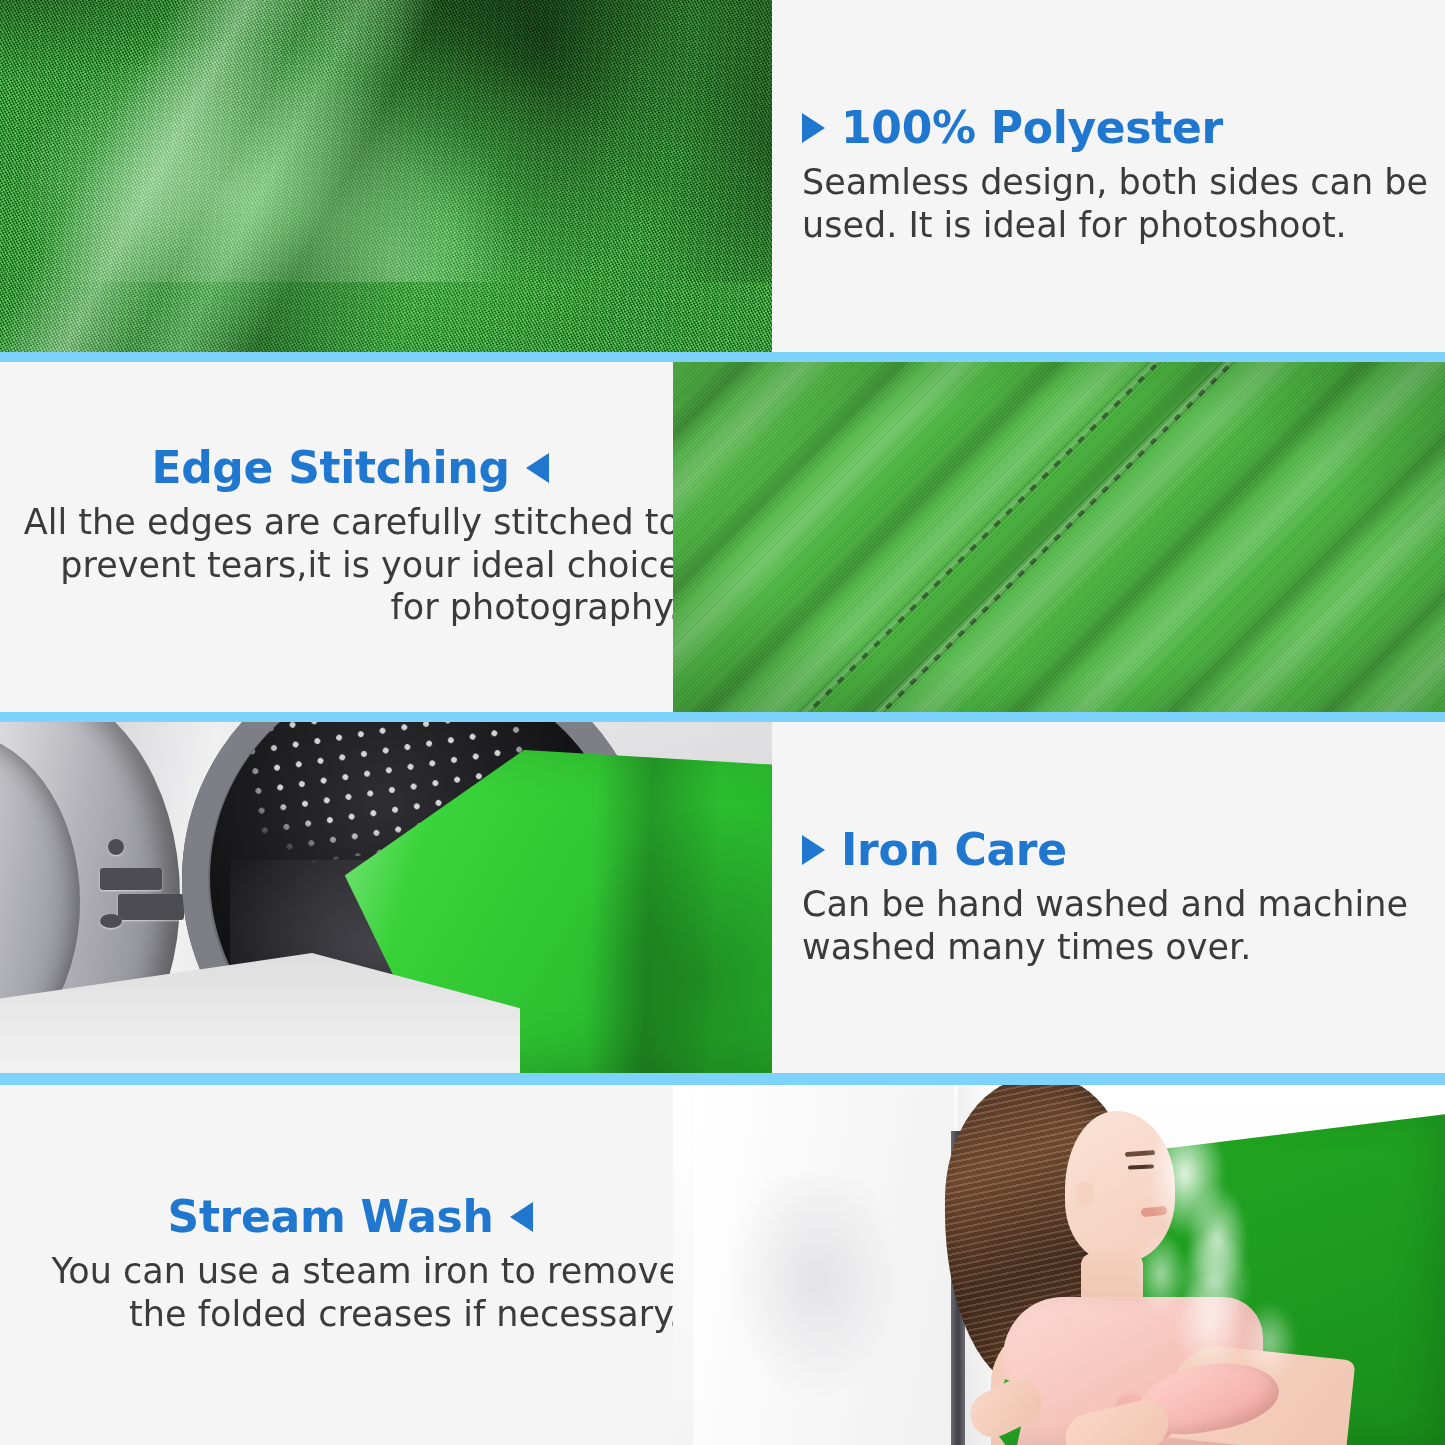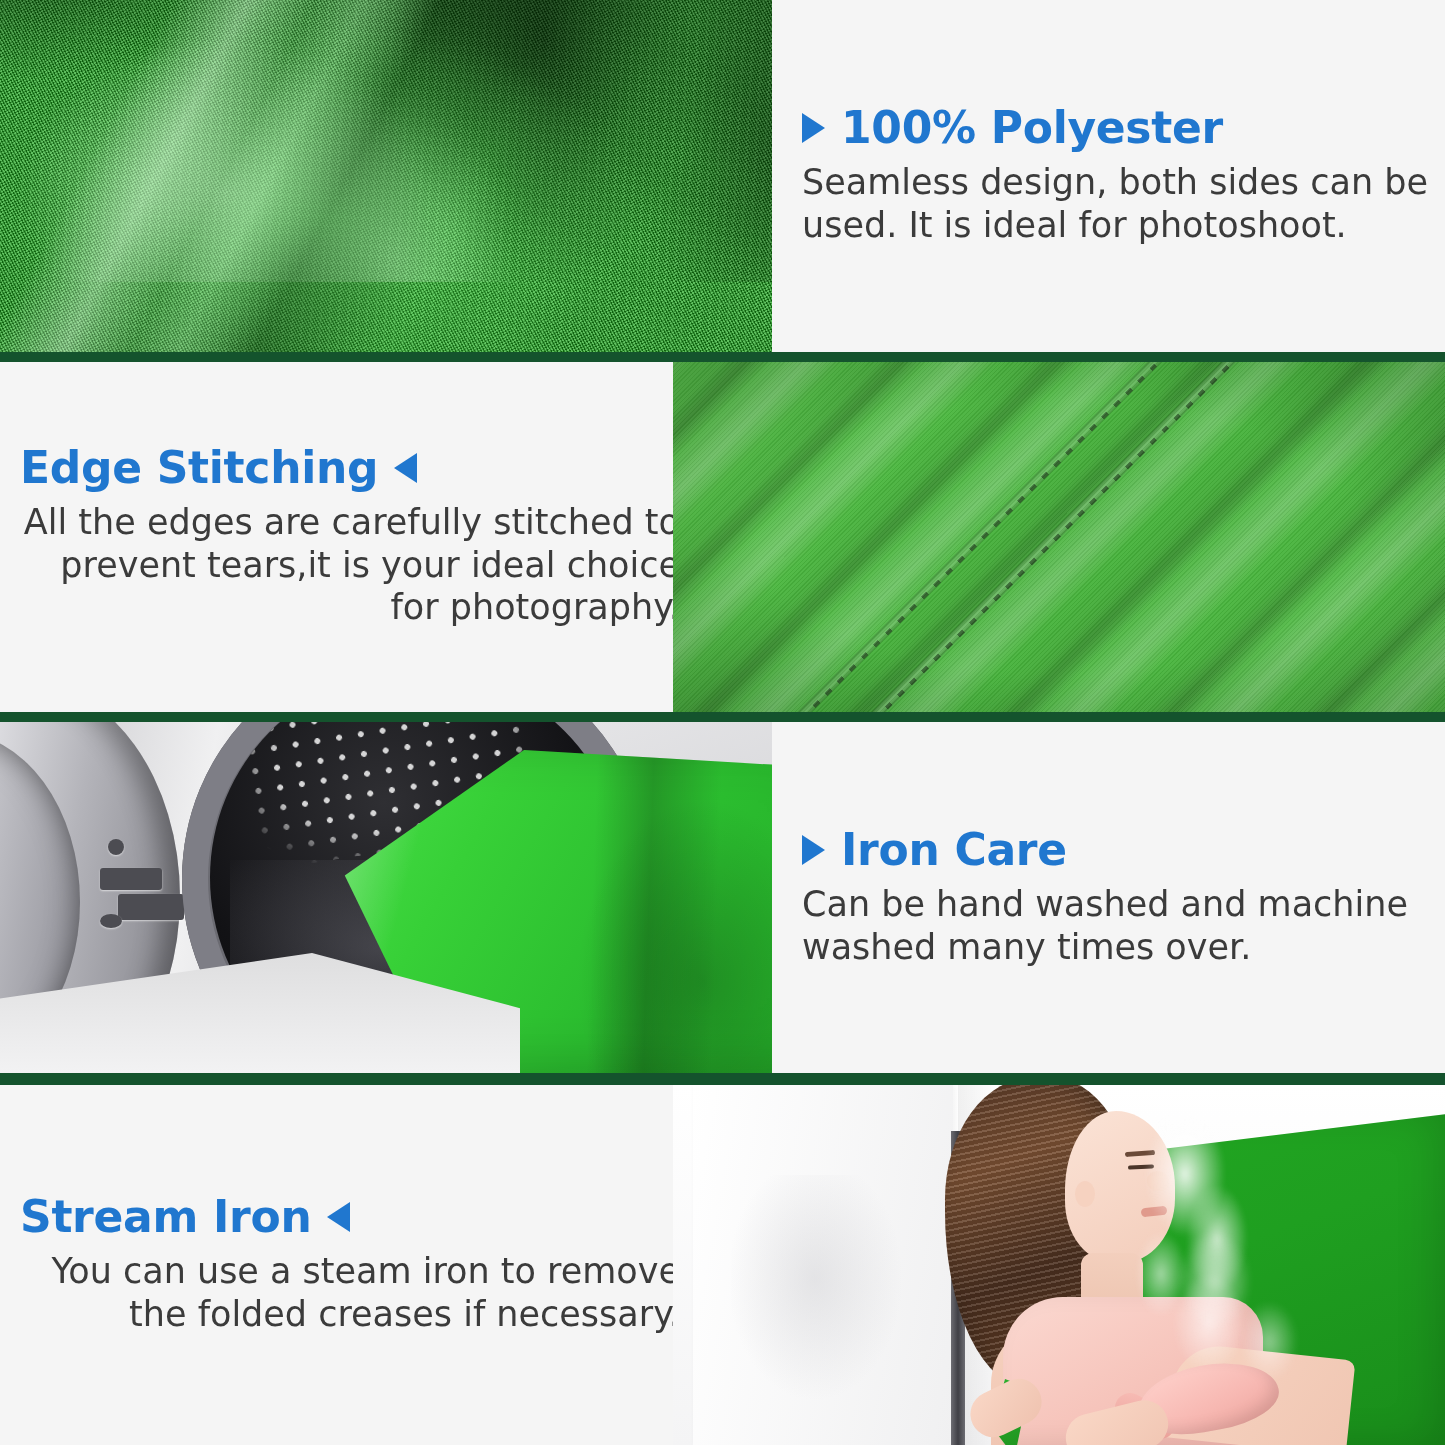--- a/index.html
+++ b/index.html
@@ -3,26 +3,26 @@
 <meta charset="utf-8">
 <style>
   html,body{margin:0;padding:0;}
   body{
     width:1445px;height:1445px;
     background:#ffffff;
     font-family:"DejaVu Sans", sans-serif;
     overflow:hidden;
     position:relative;
   }
-  .board{position:absolute;left:0;top:0;width:1445px;height:1445px;background:#14532d;}
+  .board{position:absolute;left:0;top:0;width:1445px;height:1445px;background:#7dd3fc;}
 
   
   .panel{position:absolute;background:#f5f5f5;display:flex;flex-direction:column;justify-content:center;}
   .panel.left-al{align-items:flex-start;text-align:left;}
-  .panel.right-al{align-items:flex-start;text-align:right;}
+  .panel.right-al{align-items:center;text-align:right;}
 
   .head{
     display:flex;align-items:center;
     font-weight:bold;
     color:#2077cf;
     font-size:44px;
     letter-spacing:-0.3px;
     line-height:1.05;
     white-space:nowrap;
     margin-bottom:10px;
@@ -342,21 +342,21 @@
   <div class="panel left-al" id="panel-3" style="left:772px;top:722px;width:673px;height:351px;padding:0 26px 0 30px;">
     <div class="head">
       <span class="tri right"></span>
       <span class="htxt">Iron Care</span>
     </div>
     <div class="body-txt">Can be hand washed and machine washed many times over.</div>
   </div>
 
   <div class="panel right-al" id="panel-4" style="left:0;top:1085px;width:660px;height:360px;padding:0 24px 0 20px;">
     <div class="head">
-      <span class="htxt">Stream Iron</span>
+      <span class="htxt">Stream Wash</span>
       <span class="tri left"></span>
     </div>
     <div class="body-txt">You can use a steam iron to remove the folded creases if necessary.</div>
   </div>
 
   <div class="tile" id="img-steam">
     <div class="room"></div>
     <div class="panelwall"></div>
     <div class="wallshadow"></div>
 

